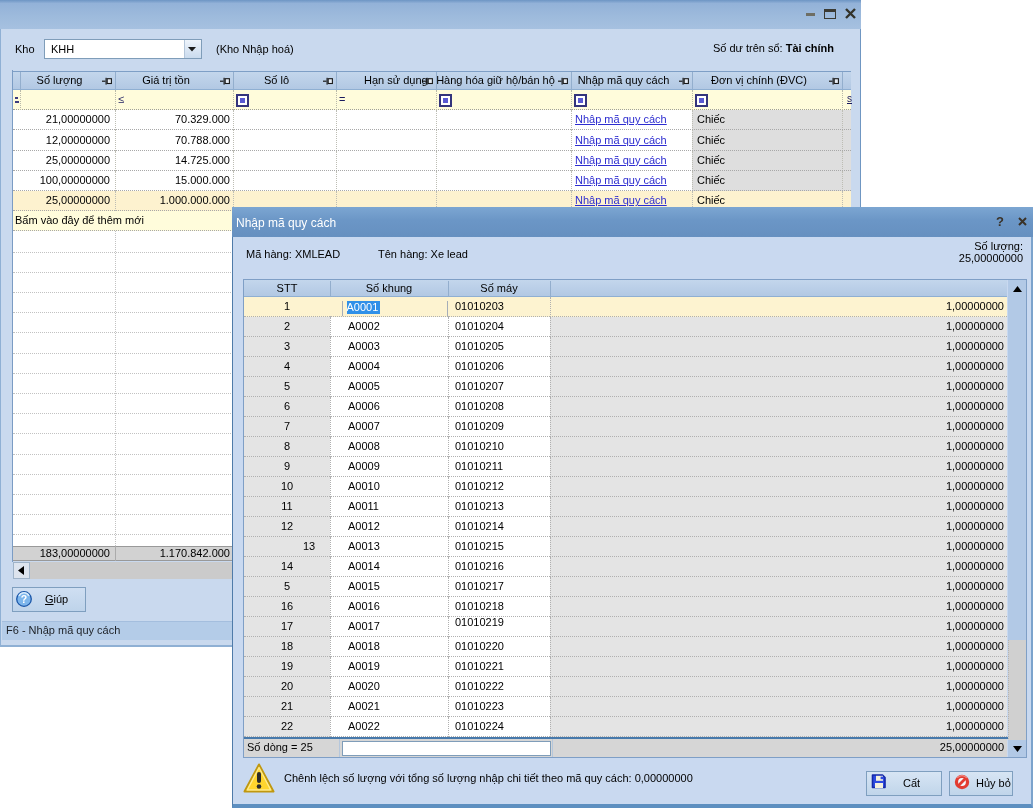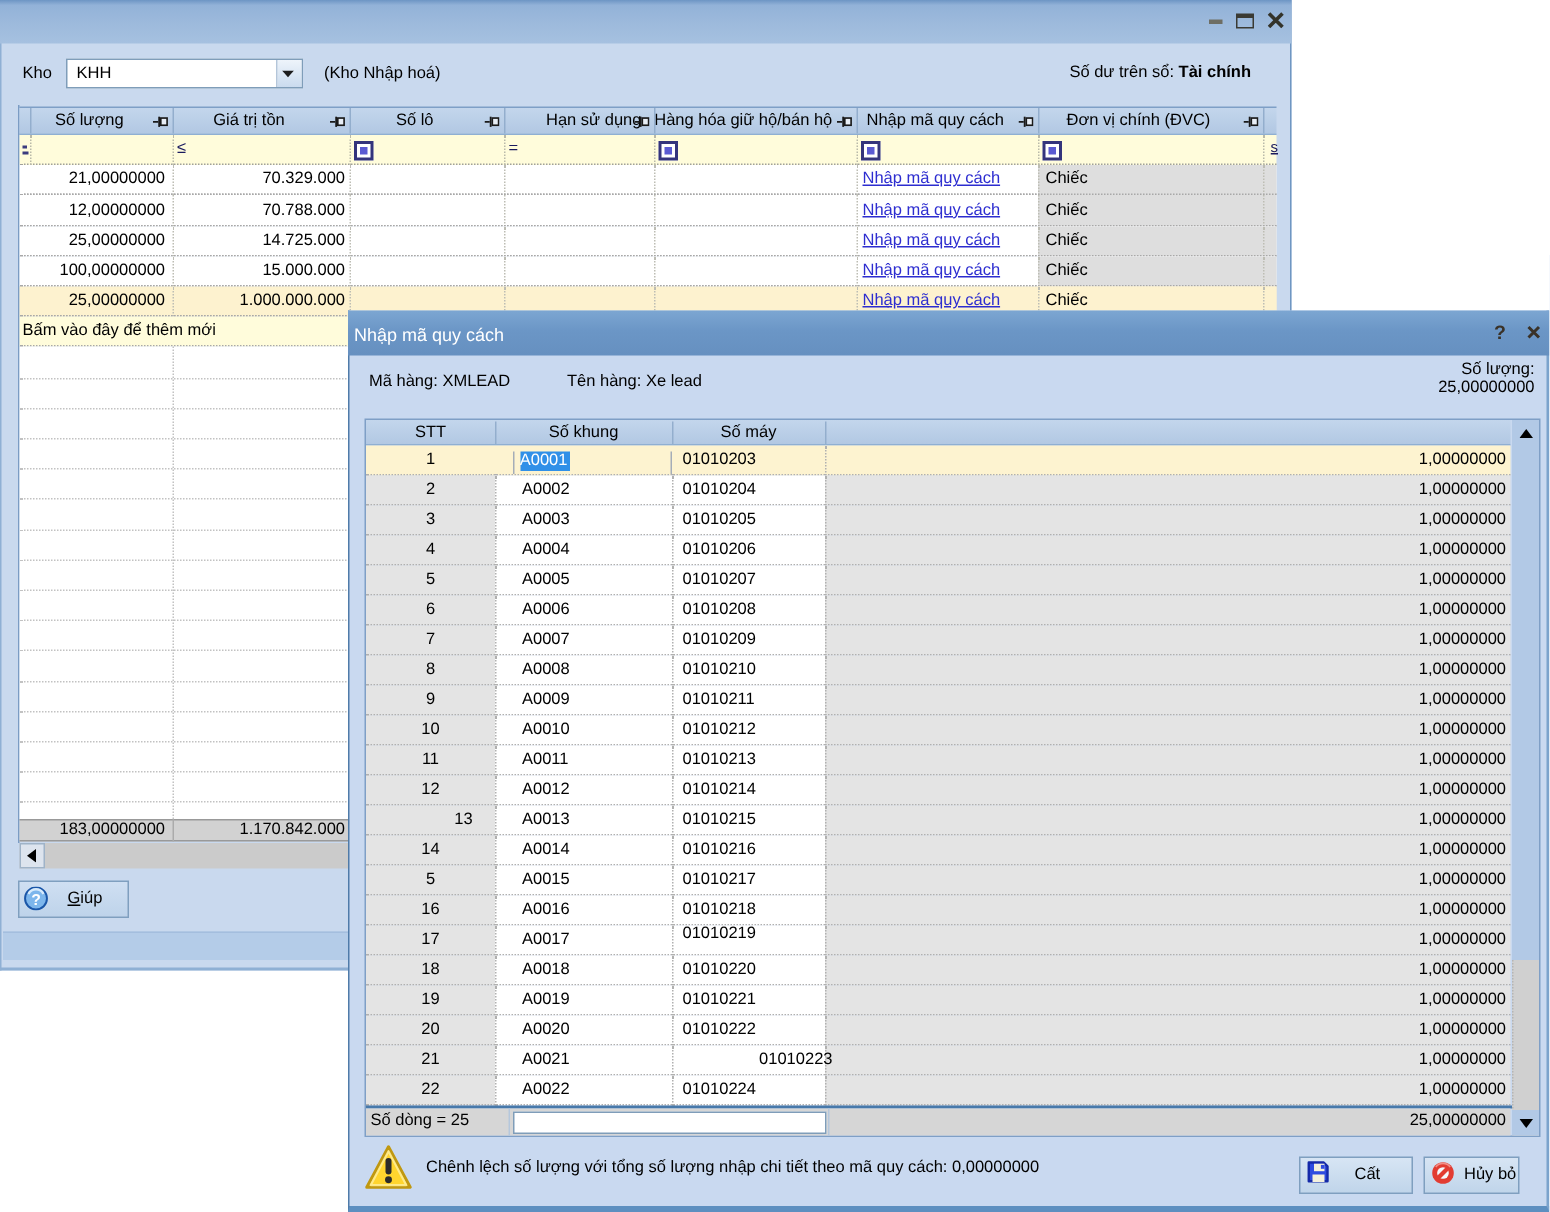--- a/index.html
+++ b/index.html
@@ -203,20 +203,21 @@
       <path d="M7 0 L7 9 L1 4.5 Z" fill="#000"></path>
     </svg>
 <div style="position:absolute;left:12px;top:587px;width:74px;height:25px;background:linear-gradient(#cfdff2,#bed3ea);border:1px solid #7f9fbf;"></div>
 <svg style="position:absolute;left:16px;top:591px;" width="16" height="16">
       <circle cx="8" cy="8" r="7.3" fill="#7db6ec" stroke="#1a56a8" stroke-width="1.3"></circle>
       <path d="M3 5 A 5.5 5.5 0 0 1 13 5" stroke="#d6eafc" stroke-width="1.6" fill="none"></path>
       <text x="8" y="12" font-size="10.5" font-family="Liberation Sans" font-weight="bold" fill="#fff" text-anchor="middle">?</text>
     </svg>
 <div class="t" style="position:absolute;left:45px;top:593px;width:40px;height:14px;"><u>G</u>iúp</div>
 <div style="position:absolute;left:2px;top:621px;width:858px;height:19px;background:#b4cce8;border-top:1px solid #a4bede;"></div>
+<div class="t" style="position:absolute;left:6px;top:624px;width:300px;height:15px;color:#1c2026;">F6 - Nhập mã quy cách</div>
 <div style="position:absolute;left:232px;top:207px;width:801px;height:601px;background:#c9d9f0;border-left:1px solid #4f7ba9;border-right:2px solid #7ba3cc;border-bottom:4px solid #5d8fc0;"></div>
 <div style="position:absolute;left:232px;top:207px;width:801px;height:30px;background:linear-gradient(#7ca6d2 0%,#6b96c6 45%,#6690c0 100%);"></div>
 <div class="t" style="position:absolute;left:236px;top:216px;width:300px;height:15px;color:#fff;font-size:12px;">Nhập mã quy cách</div>
 <div class="t" style="position:absolute;left:996px;top:214px;width:12px;height:15px;color:#3a3228;font-weight:bold;font-size:13px;">?</div>
 <svg style="position:absolute;left:1018px;top:217px;" width="9" height="9">
       <path d="M1 1 L8 8 M8 1 L1 8" stroke="#3a3228" stroke-width="2"></path>
     </svg>
 <div class="t" style="position:absolute;left:246px;top:248px;width:170px;height:15px;">Mã hàng: XMLEAD</div>
 <div class="t" style="position:absolute;left:378px;top:248px;width:200px;height:15px;">Tên hàng: Xe lead</div>
 <div class="t r" style="position:absolute;left:860px;top:240px;width:163px;height:14px;">Số lượng:</div>
@@ -451,21 +452,21 @@
 <div class="t r" style="position:absolute;left:550px;top:680px;width:454px;height:14px;">1,00000000</div>
 <div style="position:absolute;left:244px;top:697px;width:86px;height:20px;background:#e4e4e4;border-bottom:1px dotted #b0b0b0;"></div>
 <div style="position:absolute;left:330px;top:697px;width:118px;height:20px;background:#ffffff;border-bottom:1px dotted #b0b0b0;"></div>
 <div style="position:absolute;left:448px;top:697px;width:102px;height:20px;background:#ffffff;border-bottom:1px dotted #b0b0b0;"></div>
 <div style="position:absolute;left:550px;top:697px;width:457px;height:20px;background:#e4e4e4;border-bottom:1px dotted #b0b0b0;"></div>
 <div style="position:absolute;left:330px;top:697px;width:1px;height:20px;border-left:1px dotted #b0b0b0;"></div>
 <div style="position:absolute;left:448px;top:697px;width:1px;height:20px;border-left:1px dotted #b0b0b0;"></div>
 <div style="position:absolute;left:550px;top:697px;width:1px;height:20px;border-left:1px dotted #b0b0b0;"></div>
 <div class="t c" style="position:absolute;left:244px;top:700px;width:86px;height:14px;">21</div>
 <div class="t" style="position:absolute;left:348px;top:700px;width:100px;height:14px;">A0021</div>
-<div class="t" style="position:absolute;left:455px;top:700px;width:100px;height:14px;text-align:right;">01010223</div>
+<div class="t" style="position:absolute;left:455px;top:700px;width:100px;height:14px;">01010223</div>
 <div class="t r" style="position:absolute;left:550px;top:700px;width:454px;height:14px;">1,00000000</div>
 <div style="position:absolute;left:244px;top:717px;width:86px;height:20px;background:#e4e4e4;border-bottom:1px dotted #b0b0b0;"></div>
 <div style="position:absolute;left:330px;top:717px;width:118px;height:20px;background:#ffffff;border-bottom:1px dotted #b0b0b0;"></div>
 <div style="position:absolute;left:448px;top:717px;width:102px;height:20px;background:#ffffff;border-bottom:1px dotted #b0b0b0;"></div>
 <div style="position:absolute;left:550px;top:717px;width:457px;height:20px;background:#e4e4e4;border-bottom:1px dotted #b0b0b0;"></div>
 <div style="position:absolute;left:330px;top:717px;width:1px;height:20px;border-left:1px dotted #b0b0b0;"></div>
 <div style="position:absolute;left:448px;top:717px;width:1px;height:20px;border-left:1px dotted #b0b0b0;"></div>
 <div style="position:absolute;left:550px;top:717px;width:1px;height:20px;border-left:1px dotted #b0b0b0;"></div>
 <div class="t c" style="position:absolute;left:244px;top:720px;width:86px;height:14px;">22</div>
 <div class="t" style="position:absolute;left:348px;top:720px;width:100px;height:14px;">A0022</div>

